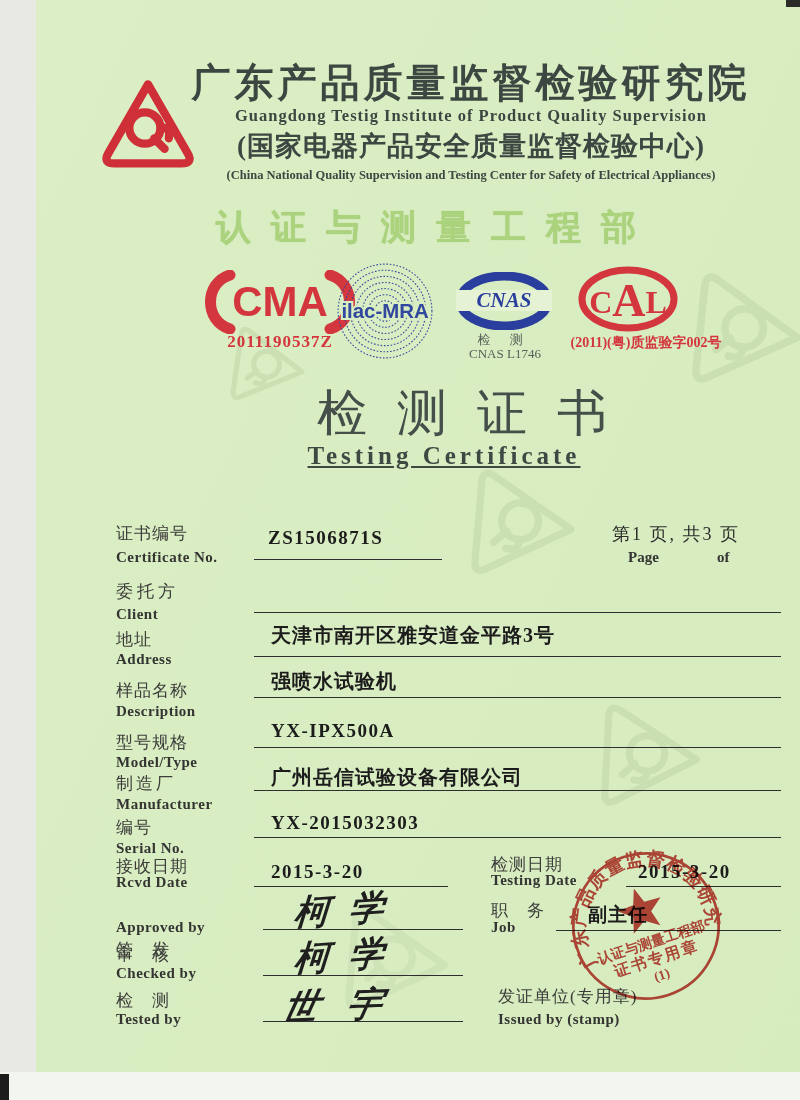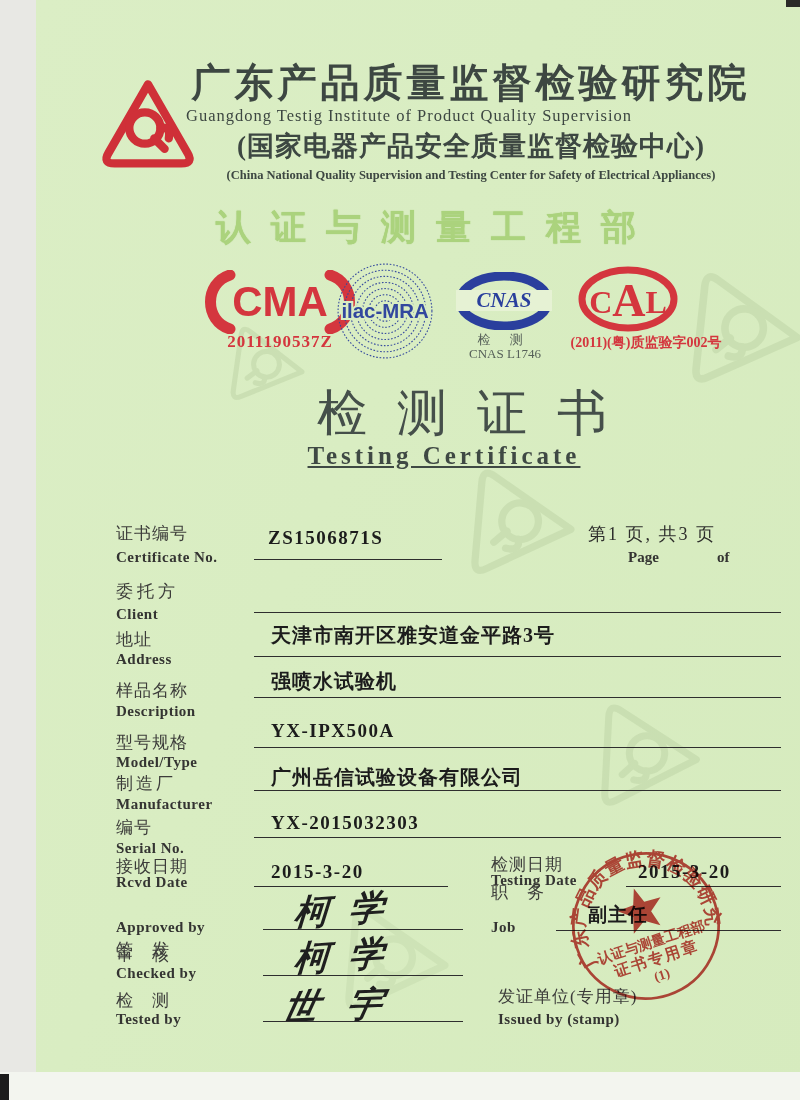--- a/index.html
+++ b/index.html
@@ -7,22 +7,22 @@
        font-family:"Liberation Serif","DejaVu Serif",serif;background:#e8e8e4;}
   .page{position:absolute;left:0;top:0;width:800px;height:1072px;
         background:linear-gradient(115deg,#dbeec5 0%,#d9edc2 40%,#d6ebbe 100%);margin-left:36px;}
   .scanner-strip{position:absolute;left:0;top:1072px;width:800px;height:28px;background:#f3f5ef;}
   .corner-nub-bl{position:absolute;left:0;top:1074px;width:9px;height:26px;background:#1c1c1c;}
   .corner-nub-tr{position:absolute;left:786px;top:0;width:14px;height:7px;background:#2a2a28;}
 
   
   .hdr-cn{position:absolute;left:150px;top:56px;width:570px;text-align:center;
           font-size:39px;font-weight:700;letter-spacing:4px;color:#3d4742;}
-  .hdr-en{position:absolute;left:150px;top:106px;width:570px;text-align:left;
-          font-size:16.5px;font-weight:400;letter-spacing:1px;color:#3d4742;}
+  .hdr-en{position:absolute;left:150px;top:106px;width:570px;text-align:center;
+          font-size:16.5px;font-weight:700;letter-spacing:1px;color:#3d4742;}
   .hdr-cn2{position:absolute;left:150px;top:128px;width:570px;text-align:center;
            font-size:27px;font-weight:700;letter-spacing:1px;color:#3d4742;}
   .hdr-en2{position:absolute;left:140px;top:168px;width:590px;text-align:center;
            font-size:12.5px;font-weight:700;color:#3d4742;}
   .logo{position:absolute;left:60px;top:74px;width:104px;height:106px;}
 
   
   .banner{position:absolute;left:0;top:204px;width:800px;text-align:center;
           font-size:35px;font-weight:700;letter-spacing:20px;color:#abd37d;
           text-shadow:0 0 1px #9dc86c;}
@@ -40,21 +40,21 @@
             font-size:25px;font-weight:700;letter-spacing:4px;color:#3f4944;text-decoration:underline;}
 
   
   .lab-cn{position:absolute;font-size:17px;color:#3c3c3a;letter-spacing:1px;text-align:right;}
   .lab-en{position:absolute;font-size:15px;font-weight:700;color:#343432;letter-spacing:.5px;}
   .val{position:absolute;font-size:20px;font-weight:600;color:#1c1c1c;letter-spacing:1px;}
   .val-lat{font-size:19px;letter-spacing:1.5px;}
   .uline{position:absolute;height:0;border-top:1.8px solid #2e2e2e;}
   .sig{position:absolute;font-size:35px;font-style:italic;font-weight:600;color:#1f1f1f;
        letter-spacing:20px;transform:rotate(-4deg) skewX(-8deg);white-space:nowrap;}
-  .pagenum-cn{position:absolute;left:552px;top:522px;font-size:18px;color:#2e2e2c;letter-spacing:2px;}
+  .pagenum-cn{position:absolute;left:576px;top:522px;font-size:18px;color:#2e2e2c;letter-spacing:2px;}
   .pagenum-en1{position:absolute;left:592px;top:549px;font-size:15px;font-weight:700;color:#343432;}
   .pagenum-en2{position:absolute;left:681px;top:549px;font-size:15px;font-weight:700;color:#343432;}
 
   
   .wm{position:absolute;opacity:.5;}
 
   .stamp{position:absolute;left:522px;top:838px;width:176px;height:176px;
          mix-blend-mode:multiply;opacity:.93;}
 </style>
 </head>
@@ -182,21 +182,21 @@
   <div class="lab-cn" style="left:455px;top:853px">检测日期</div>
   <div class="lab-en" style="left:455px;top:872px">Testing Date</div>
   <div class="val val-lat" style="left:602px;top:861px">2015-3-20</div>
   <div class="uline" style="left:590px;top:886px;width:155px"></div>
 
   <div class="lab-cn" style="left:80px;top:938px">签　发</div>
   <div class="lab-en" style="left:80px;top:919px">Approved by</div>
   <div class="sig" style="left:258px;top:886px">柯学</div>
   <div class="uline" style="left:227px;top:929px;width:200px"></div>
 
-  <div class="lab-cn" style="left:455px;top:881px">职　务</div>
+  <div class="lab-cn" style="left:455px;top:899px">职　务</div>
   <div class="lab-en" style="left:455px;top:919px">Job</div>
   <div class="val" style="left:552px;top:902px;font-size:19px">副主任</div>
   <div class="uline" style="left:520px;top:930px;width:225px"></div>
 
   <div class="lab-cn" style="left:80px;top:943px">审　核</div>
   <div class="lab-en" style="left:80px;top:965px">Checked by</div>
   <div class="sig" style="left:258px;top:932px">柯学</div>
   <div class="uline" style="left:227px;top:975px;width:200px"></div>
 
   <div class="lab-cn" style="left:80px;top:989px">检　测</div>

